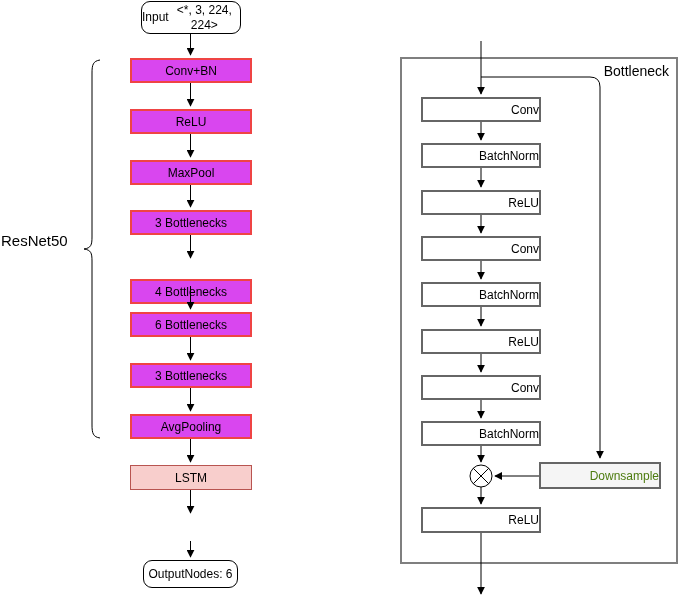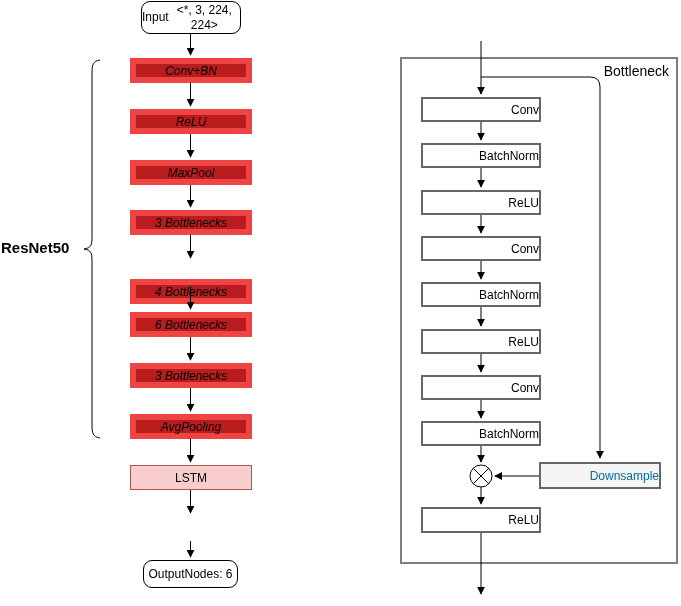--- a/index.html
+++ b/index.html
@@ -11,41 +11,41 @@
   .terminal{
     position:absolute;box-sizing:border-box;background:#fff;border:1px solid #000;
     border-radius:9px;display:flex;flex-direction:row;align-items:center;
     justify-content:center;font-size:12px;line-height:15px;text-align:center;
   }
   
   .lbox{
     position:absolute;left:130px;width:122px;height:25px;box-sizing:border-box;
     display:flex;align-items:center;justify-content:center;font-size:12px;
   }
-  .blue{background:#b91c1c;border:6px solid #ef4444;font-style:italic;}
+  .blue{background:#d946ef;border:2px solid #ef4444;}
   .red{background:#f8cecc;border:1px solid #b85450;}
   
   .panel{
     position:absolute;left:400px;top:57px;width:278px;height:507px;
     box-sizing:border-box;border:2px solid #7f7f7f;background:transparent;padding-left:44px;
   }
   .panel-title{
     position:absolute;top:4px;right:7px;font-size:14px;
   }
   .rbox{
     position:absolute;left:421px;width:120px;height:25px;box-sizing:border-box;
     background:#fff;border:2px solid #666666;display:flex;align-items:center;
     justify-content:flex-end;font-size:12px;
   }
   .downsample{
     left:539px;top:462px;width:122px;height:27px;background:#f5f5f5;
-    border:2px solid #666666;color:#0369a1;
+    border:2px solid #666666;color:#4d7c0f;
   }
   .side-label{
-    position:absolute;left:1px;top:239px;width:80px;font-size:15px;text-align:left;font-weight:bold;
+    position:absolute;left:1px;top:232px;width:80px;font-size:15px;text-align:left;
   }
   #overlay{position:absolute;left:0;top:0;pointer-events:none;}
 </style>
 </head>
 <body>
 
 <div id="canvas">
 
   <div class="side-label">ResNet50</div>
 

